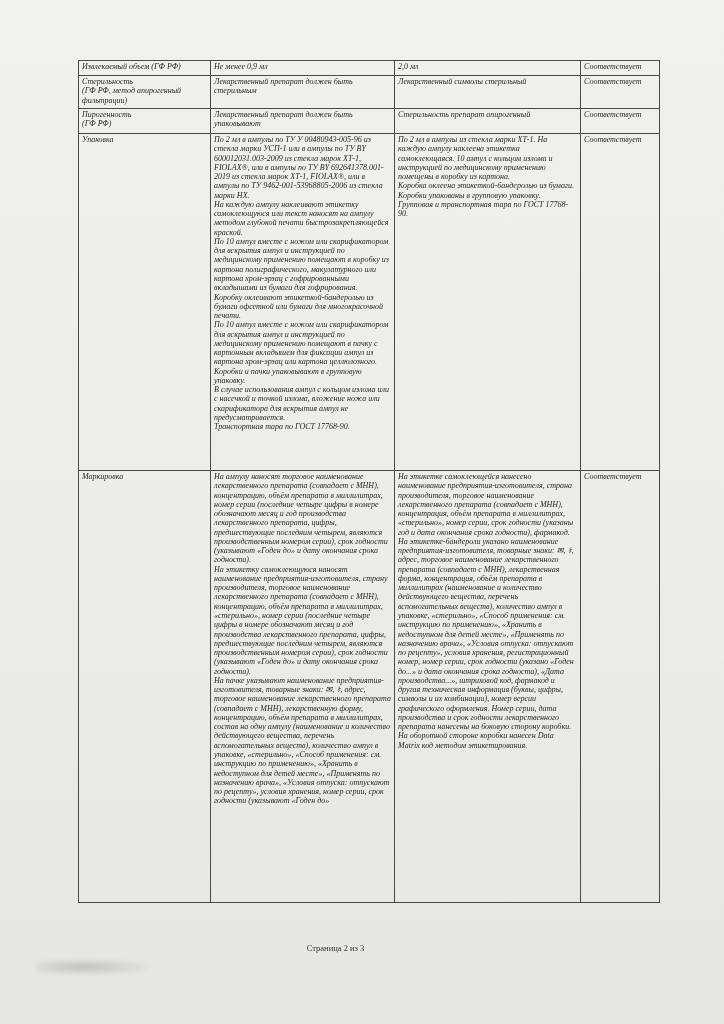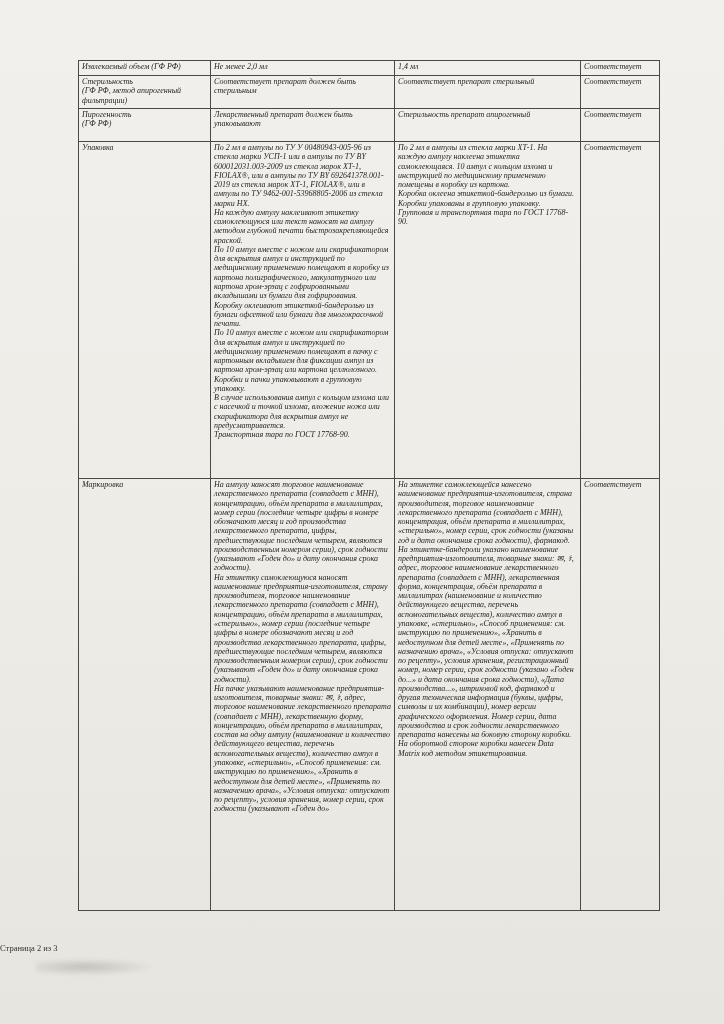--- a/index.html
+++ b/index.html
@@ -23,27 +23,27 @@
     font-style:italic;
     font-size:8px;
     line-height:1.16;
     color:#211f1c;
     white-space:pre-line;
     overflow:hidden;
     word-wrap:break-word;
   }
   tr.r1{height:15px}
   tr.r2{height:33px}
-  tr.r3{height:33px}
+  tr.r3{height:25px}
   tr.r4{height:39px}
   tr.r5{height:337px}
   tr.r6{height:432px}
   .footer{
-    position:absolute;left:0;top:943px;width:657px;
-    text-align:left;
+    position:absolute;left:7px;top:943px;width:657px;
+    text-align:center;
     font-size:8.5px;color:#35332f;
   }
   .artifact{
     position:absolute;left:36px;top:958px;width:120px;height:18px;
     background:radial-gradient(ellipse at 40% 50%, rgba(110,110,104,0.30), rgba(110,110,104,0) 70%);
     filter:blur(1.5px);
   }
 </style>
 </head>
 <body>
@@ -53,29 +53,29 @@
   <table class="spec-table">
     <colgroup>
       <col style="width:132px">
       <col style="width:184px">
       <col style="width:186px">
       <col style="width:79px">
     </colgroup>
     <tbody>
       <tr class="r1">
         <td>Извлекаемый объем (ГФ РФ)</td>
-        <td>Не менее 2,0 мл</td>
-        <td>1,4 мл</td>
+        <td>Не менее 0,9 мл</td>
+        <td>2,0 мл</td>
         <td>Соответствует</td>
       </tr>
       <tr class="r2">
         <td>Стерильность
 (ГФ РФ, метод апирогенный фильтрации)</td>
-        <td>Соответствует препарат должен быть стерильным</td>
-        <td>Соответствует препарат стерильный</td>
+        <td>Лекарственный препарат должен быть стерильным</td>
+        <td>Лекарственный символы стерильный</td>
         <td>Соответствует</td>
       </tr>
       <tr class="r3">
         <td>Пирогенность
 (ГФ РФ)</td>
         <td>Лекарственный препарат должен быть упаковывают</td>
         <td>Стерильность препарат апирогенный</td>
         <td>Соответствует</td>
       </tr>
       <tr class="r5">

